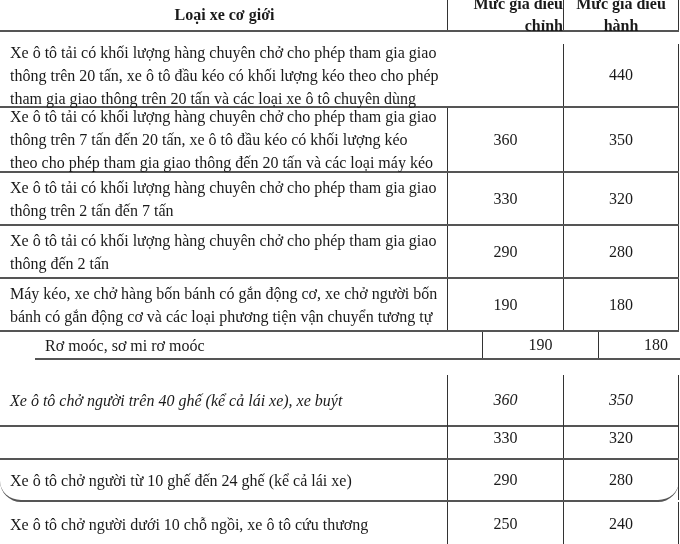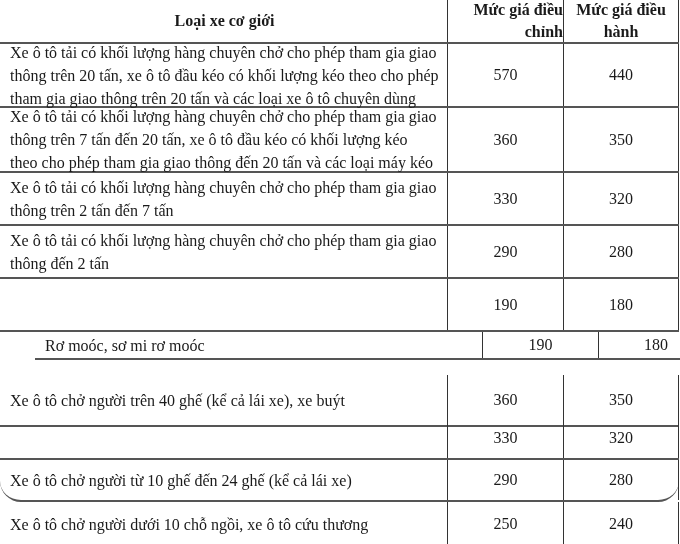--- a/index.html
+++ b/index.html
@@ -23,29 +23,28 @@
   .c1 { left: 447px; width: 116px; justify-content: center; text-align: right; border-left: 1.5px solid #333; }
   .c2 { left: 563px; width: 116px; justify-content: center; text-align: center; border-left: 1.5px solid #333; border-right: 1.5px solid #333; }
   .header .cell { font-weight: bold; line-height: 22px; }
   .header .c0 { justify-content: center; }
   .num { font-size: 16px; }
 </style>
 </head>
 <body>
 
 <div class="tbl">
-  <div class="row header" style="top:0;height:44px;">
+  <div class="row header" style="top:0;height:32px;">
     <div class="cell c0">Loại xe cơ giới</div>
     <div class="cell c1">Mức giá điều chỉnh</div>
     <div class="cell c2">Mức giá điều hành</div>
   </div>
 
   <div class="row" style="top:44px;height:64px;">
     <div class="cell c0">Xe ô tô tải có khối lượng hàng chuyên chở cho phép tham gia giao thông trên 20 tấn, xe ô tô đầu kéo có khối lượng kéo theo cho phép tham gia giao thông trên 20 tấn và các loại xe ô tô chuyên dùng</div>
-    <div class="cell c1 num">570</div>
     <div class="cell c2 num">440</div>
   </div>
 
   <div class="row" style="top:108px;height:65px;">
     <div class="cell c0">Xe ô tô tải có khối lượng hàng chuyên chở cho phép tham gia giao thông trên 7 tấn đến 20 tấn, xe ô tô đầu kéo có khối lượng kéo theo cho phép tham gia giao thông đến 20 tấn và các loại máy kéo</div>
     <div class="cell c1 num">360</div>
     <div class="cell c2 num">350</div>
   </div>
 
   <div class="row" style="top:173px;height:53px;">
@@ -54,31 +53,32 @@
     <div class="cell c2 num">320</div>
   </div>
 
   <div class="row" style="top:226px;height:53px;">
     <div class="cell c0">Xe ô tô tải có khối lượng hàng chuyên chở cho phép tham gia giao thông đến 2 tấn</div>
     <div class="cell c1 num">290</div>
     <div class="cell c2 num">280</div>
   </div>
 
   <div class="row" style="top:279px;height:53px;">
+    <div class="cell c0">Máy kéo, xe chở hàng bốn bánh có gắn động cơ, xe chở người bốn bánh có gắn động cơ và các loại phương tiện vận chuyển tương tự</div>
     <div class="cell c1 num">190</div>
     <div class="cell c2 num">180</div>
   </div>
 
   <div class="row" style="top:332px;height:28px;margin-left:35px;">
     <div class="cell c0">Rơ moóc, sơ mi rơ moóc</div>
     <div class="cell c1 num">190</div>
     <div class="cell c2 num">180</div>
   </div>
 
-  <div class="row" style="top:375px;height:52px;">
+  <div class="row" style="top:375px;height:52px;font-style:italic;">
     <div class="cell c0">Xe ô tô chở người trên 40 ghế (kể cả lái xe), xe buýt</div>
     <div class="cell c1 num">360</div>
     <div class="cell c2 num">350</div>
   </div>
 
   <div class="row" style="top:417px;height:43px;">
     <div class="cell c1 num">330</div>
     <div class="cell c2 num">320</div>
   </div>
 

